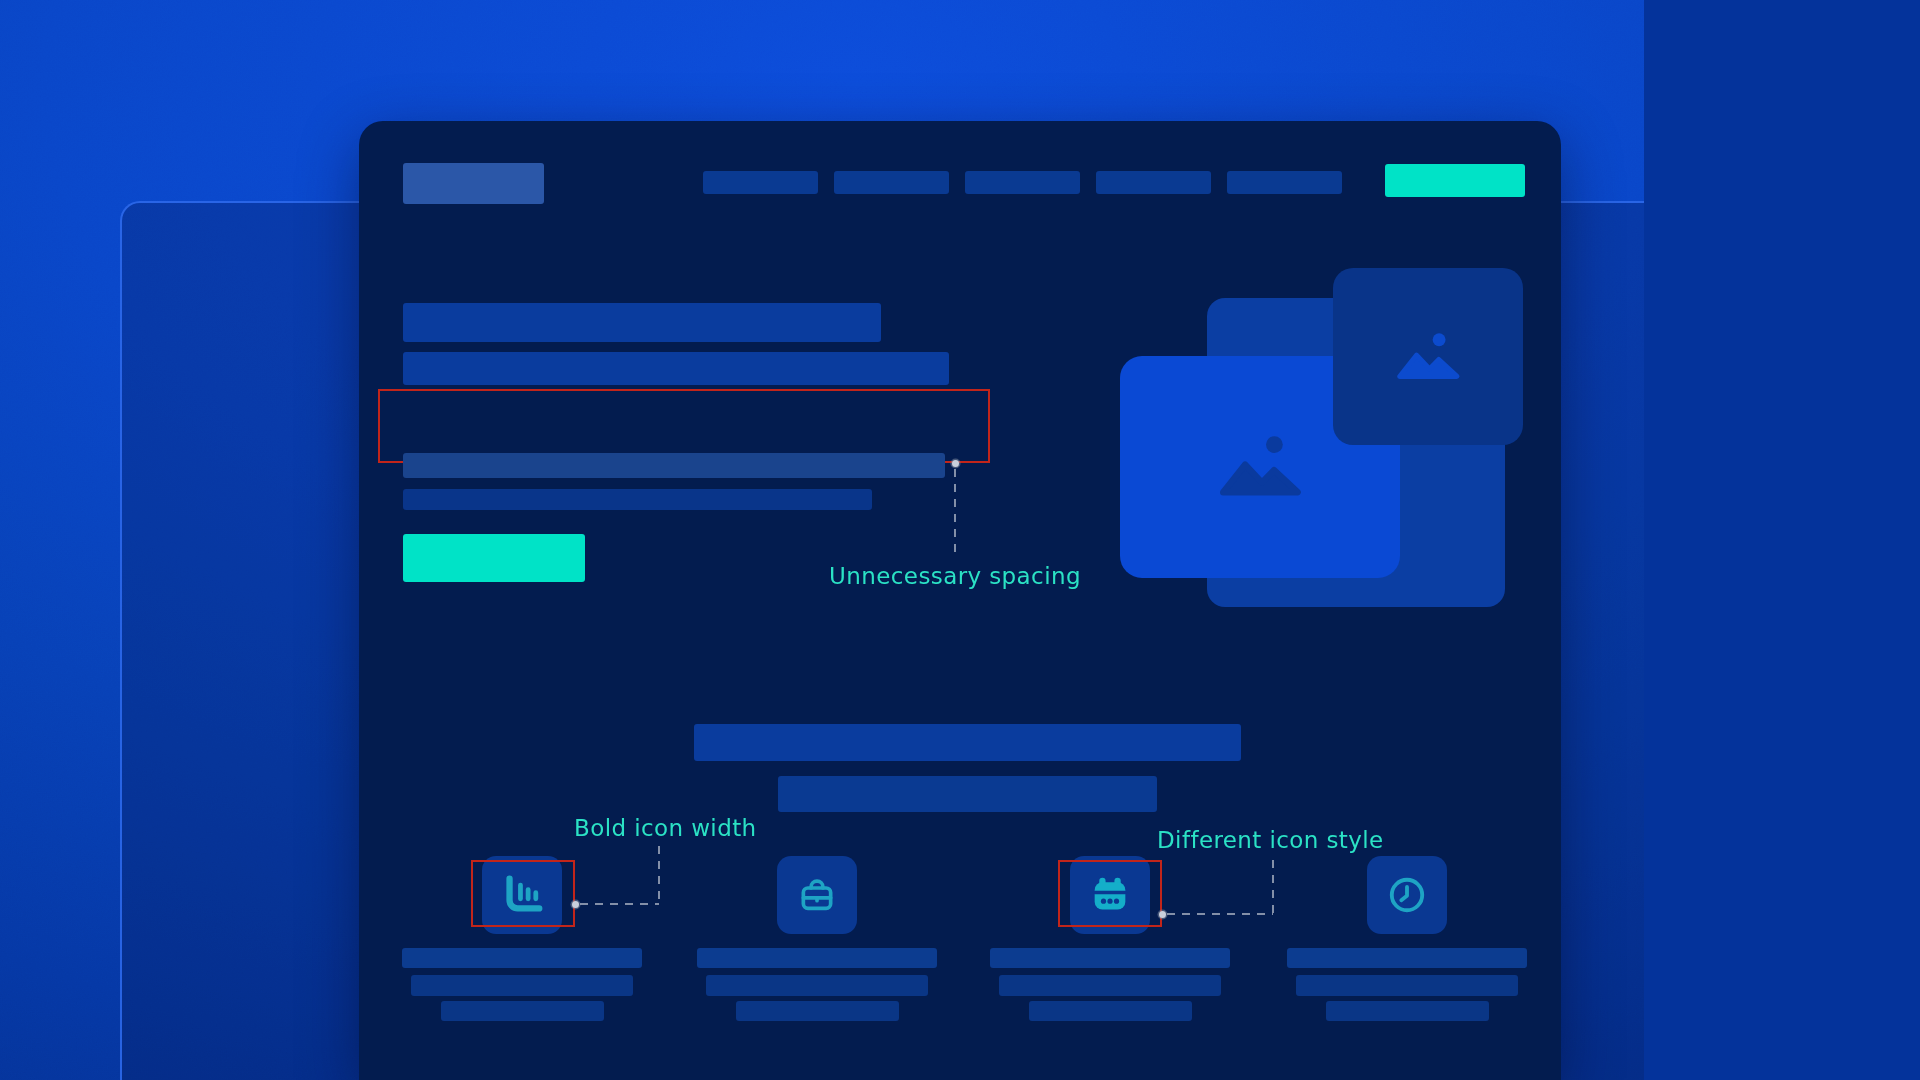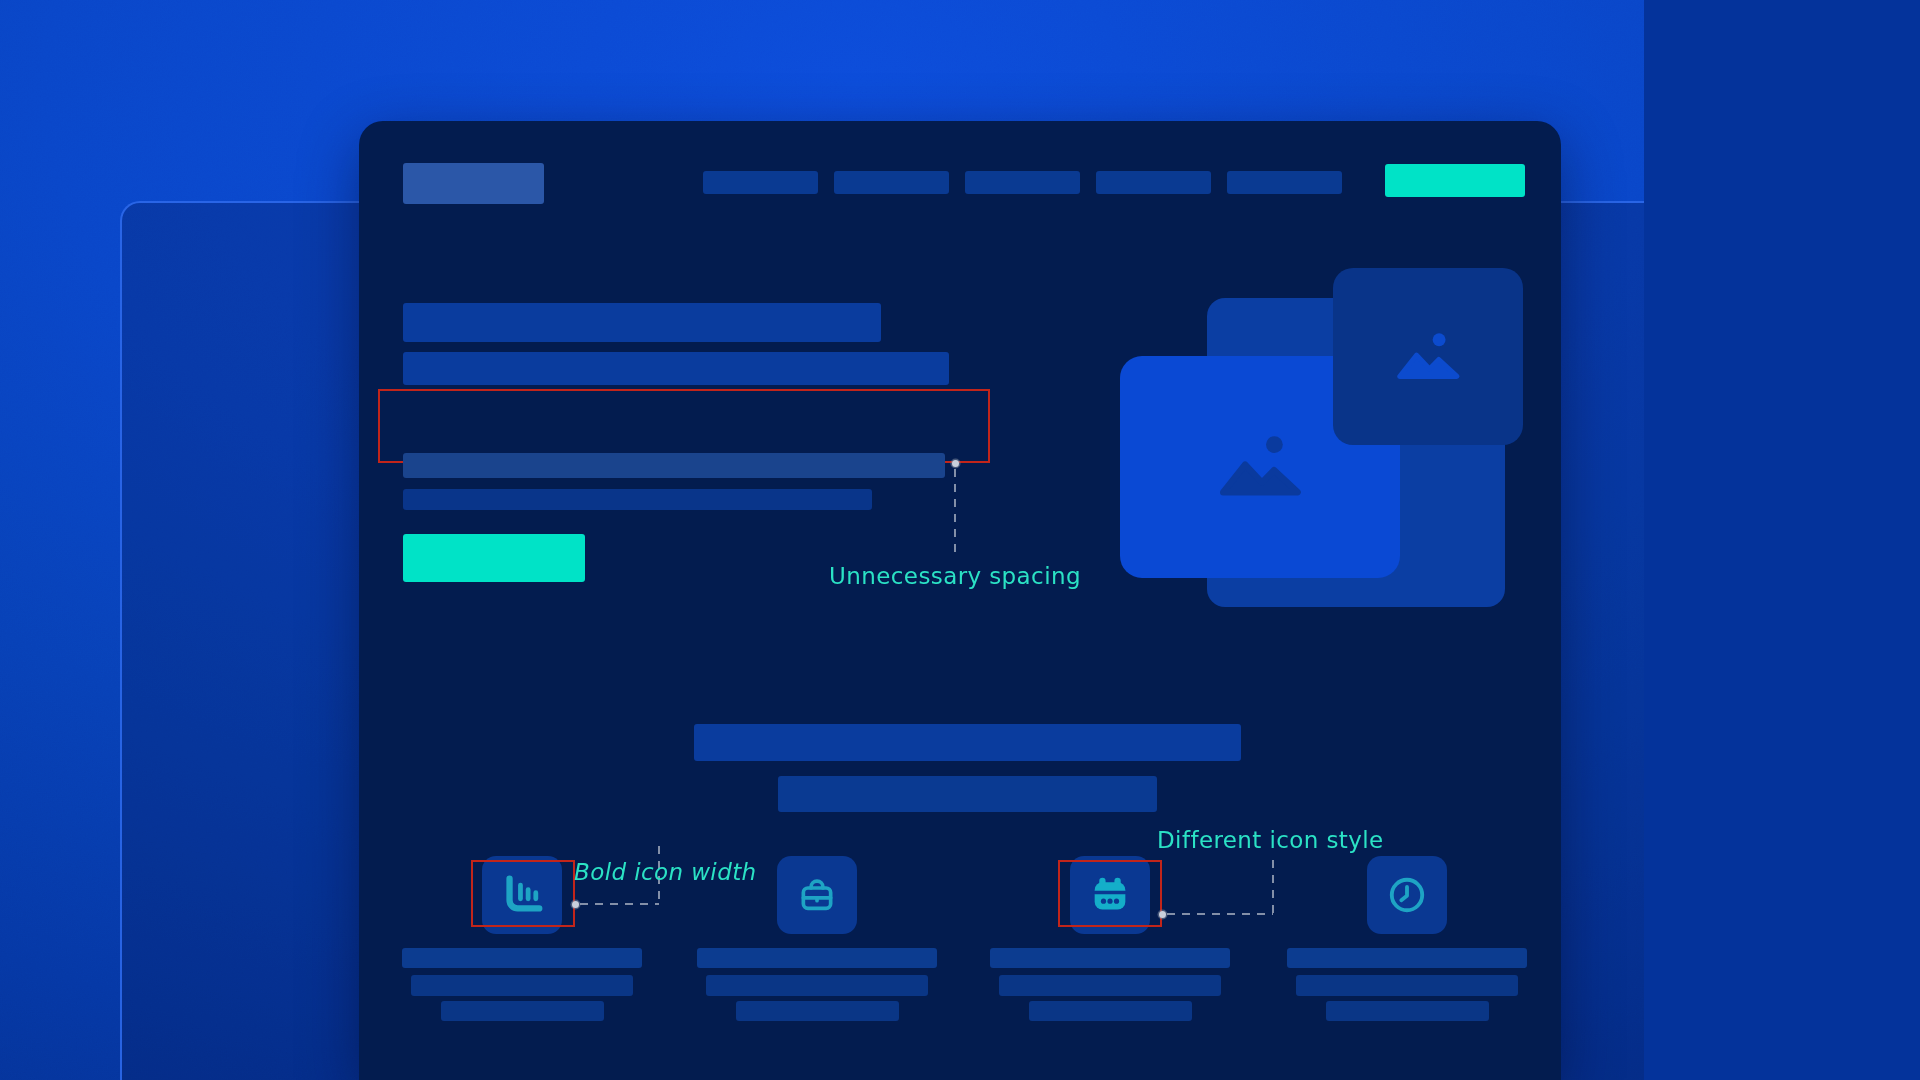--- a/index.html
+++ b/index.html
@@ -147,20 +147,20 @@
     <div class="ph" style="left:967px;top:880px;width:163px;height:20px;background:#0A3686;"></div>
   </div>
 
   <div class="dot" style="left:951.5px;top:459.5px;"></div>
   <div class="dash-v" style="left:954px;top:469px;height:89px;"></div>
   <div class="annot" style="left:955px;top:563px;transform:translateX(-50%);">Unnecessary spacing</div>
 
   <div class="dot" style="left:571.5px;top:900.5px;"></div>
   <div class="dash-h" style="left:580px;top:903px;width:79px;"></div>
   <div class="dash-v" style="left:658px;top:846px;height:58px;"></div>
-  <div class="annot" style="left:574px;top:859px;font-style:italic;">Bold icon width</div>
+  <div class="annot" style="left:574px;top:815px;">Bold icon width</div>
 
   <div class="dot" style="left:1158.5px;top:910.5px;"></div>
   <div class="dash-h" style="left:1167px;top:913px;width:106px;"></div>
   <div class="dash-v" style="left:1272px;top:860px;height:54px;"></div>
   <div class="annot" style="left:1157px;top:827px;">Different icon style</div>
 
 </div>
 
 </body></html>

